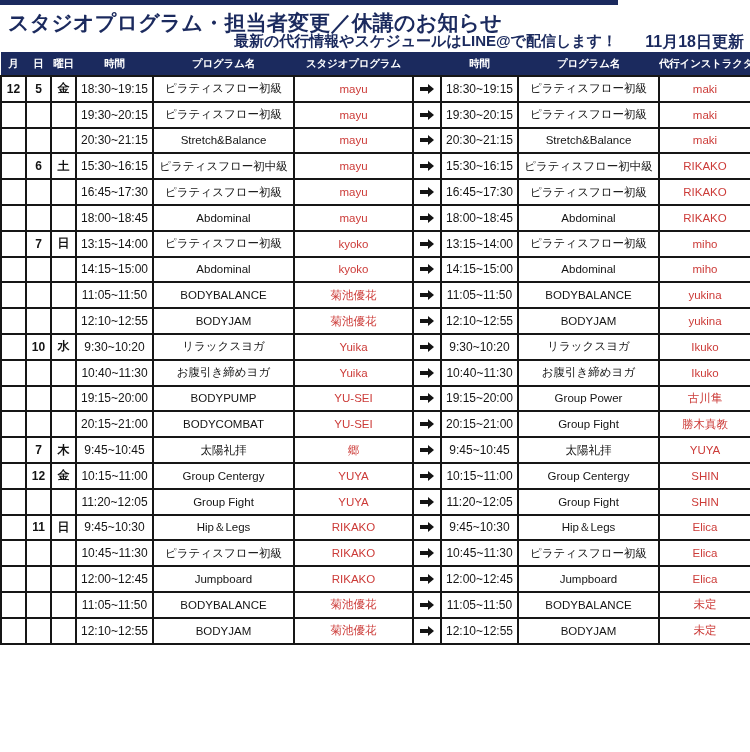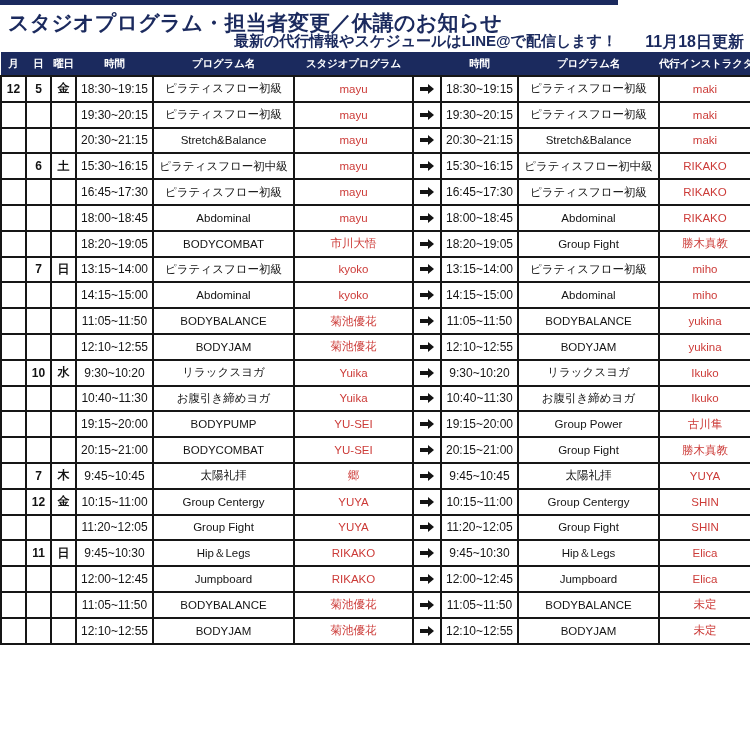--- a/index.html
+++ b/index.html
@@ -164,32 +164,20 @@
           <td class="c-time">18:00~18:45</td>
           <td class="c-prog">Abdominal</td>
           <td class="c-red">mayu</td>
           <td class="c-arrow"><span class="arrow"></span></td>
           <td class="c-time">18:00~18:45</td>
           <td class="c-prog">Abdominal</td>
           <td class="c-red">RIKAKO</td>
         </tr>
         <tr>
           <td class="c-bold"></td>
-          <td class="c-bold"></td>
-          <td class="c-bold"></td>
-          <td class="c-time">18:20~19:05</td>
-          <td class="c-prog">BODYCOMBAT</td>
-          <td class="c-red">市川大悟</td>
-          <td class="c-arrow"><span class="arrow"></span></td>
-          <td class="c-time">18:20~19:05</td>
-          <td class="c-prog">Group Fight</td>
-          <td class="c-red">勝木真教</td>
-        </tr>
-        <tr>
-          <td class="c-bold"></td>
           <td class="c-bold">7</td>
           <td class="c-bold">日</td>
           <td class="c-time">13:15~14:00</td>
           <td class="c-prog">ピラティスフロー初級</td>
           <td class="c-red">kyoko</td>
           <td class="c-arrow"><span class="arrow"></span></td>
           <td class="c-time">13:15~14:00</td>
           <td class="c-prog">ピラティスフロー初級</td>
           <td class="c-red">miho</td>
         </tr>
@@ -322,20 +310,32 @@
           <td class="c-red">RIKAKO</td>
           <td class="c-arrow"><span class="arrow"></span></td>
           <td class="c-time">9:45~10:30</td>
           <td class="c-prog">Hip＆Legs</td>
           <td class="c-red">Elica</td>
         </tr>
         <tr>
           <td class="c-bold"></td>
           <td class="c-bold"></td>
           <td class="c-bold"></td>
+          <td class="c-time">10:45~11:30</td>
+          <td class="c-prog">ピラティスフロー初級</td>
+          <td class="c-red">RIKAKO</td>
+          <td class="c-arrow"><span class="arrow"></span></td>
+          <td class="c-time">10:45~11:30</td>
+          <td class="c-prog">ピラティスフロー初級</td>
+          <td class="c-red">Elica</td>
+        </tr>
+        <tr>
+          <td class="c-bold"></td>
+          <td class="c-bold"></td>
+          <td class="c-bold"></td>
           <td class="c-time">12:00~12:45</td>
           <td class="c-prog">Jumpboard</td>
           <td class="c-red">RIKAKO</td>
           <td class="c-arrow"><span class="arrow"></span></td>
           <td class="c-time">12:00~12:45</td>
           <td class="c-prog">Jumpboard</td>
           <td class="c-red">Elica</td>
         </tr>
         <tr>
           <td class="c-bold"></td>

